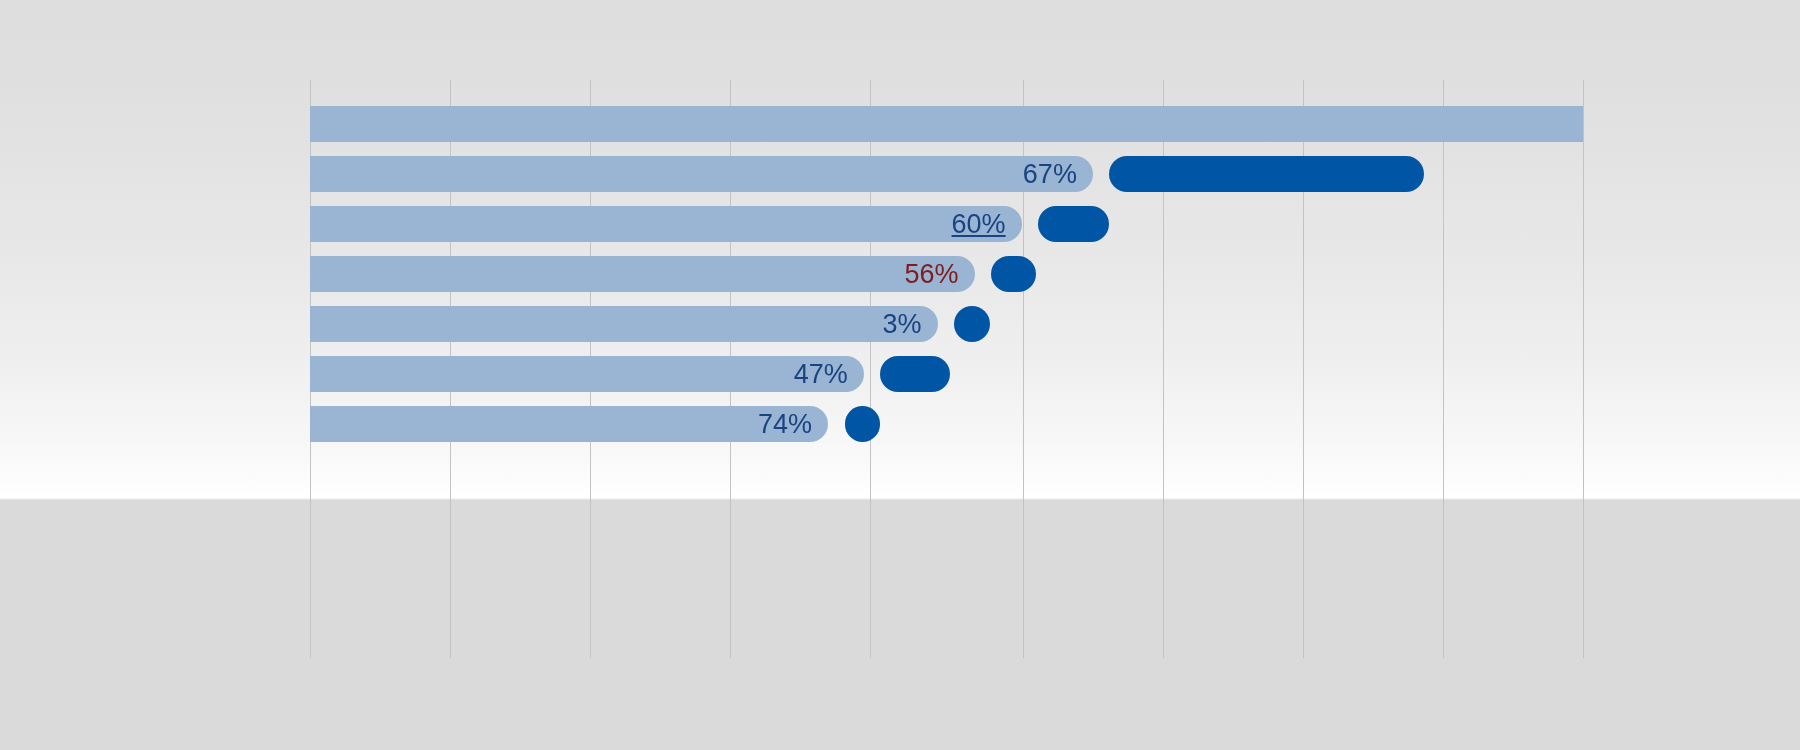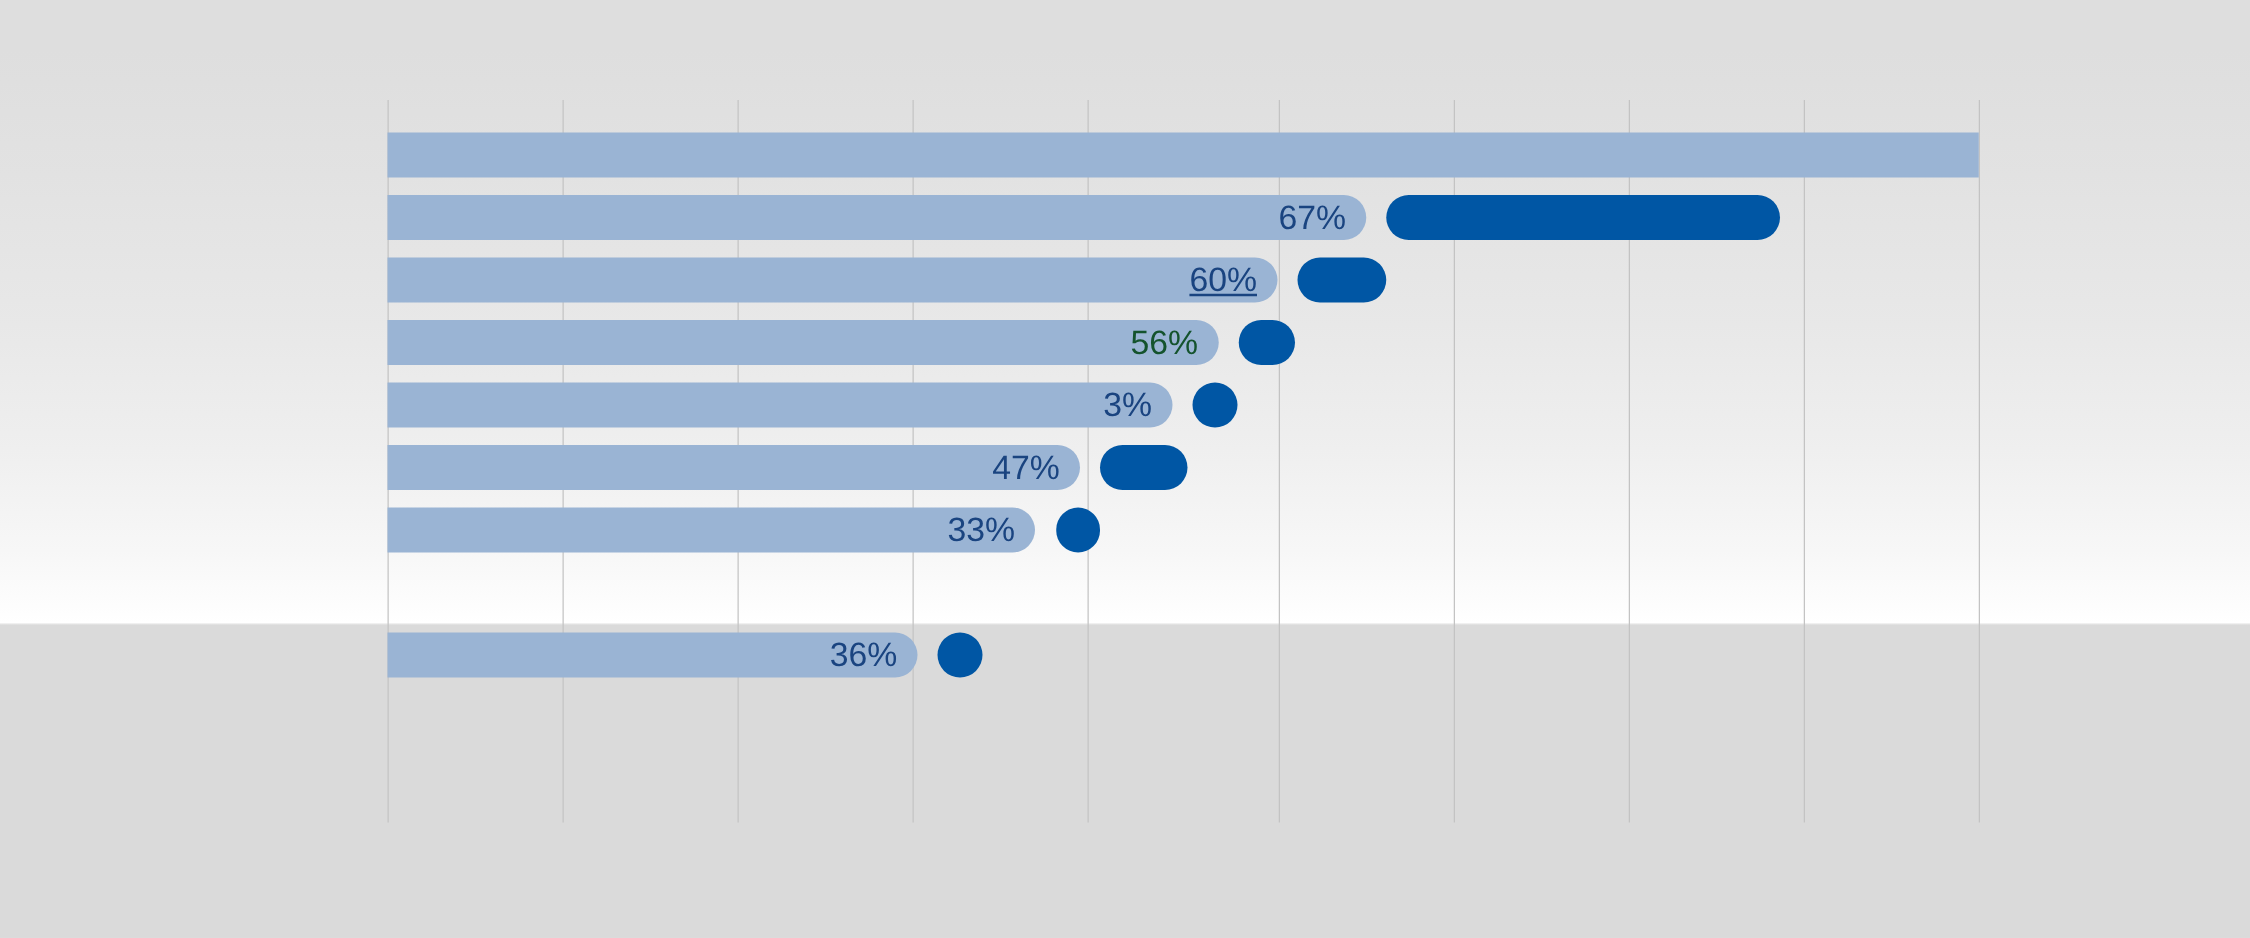--- a/index.html
+++ b/index.html
@@ -133,43 +133,37 @@
         <div class="dark-pill" style="left: 799.444px; width: 314.431px; background: rgb(0, 86, 164);"></div>
       </div>
       <div class="bar-row" style="top: 126px;">
         <div class="light-bar" style="width: 711.607px; background: rgb(154, 180, 212);">
           <span class="bar-value" style="color: rgb(26, 68, 128); text-decoration: underline;">60%</span>
         </div>
         <div class="dark-pill" style="left: 728.156px; width: 71.288px; background: rgb(0, 86, 164);"></div>
       </div>
       <div class="bar-row" style="top: 176px;">
         <div class="light-bar" style="width: 664.506px; background: rgb(154, 180, 212);">
-          <span class="bar-value" style="color: #14532d;">56%</span>
+          <span class="bar-value" style="color: #7f1d1d;">56%</span>
         </div>
         <div class="dark-pill" style="left: 681.055px; width: 44.555px; background: rgb(0, 86, 164);"></div>
       </div>
       <div class="bar-row" style="top: 226px;">
         <div class="light-bar" style="width: 627.589px; background: rgb(154, 180, 212);">
           <span class="bar-value" style="color: rgb(26, 68, 128);">3%</span>
         </div>
         <div class="dark-pill" style="left: 644.138px; width: 35.644px; background: rgb(0, 86, 164);"></div>
       </div>
       <div class="bar-row" style="top: 276px;">
         <div class="light-bar" style="width: 553.755px; background: rgb(154, 180, 212); justify-content: flex-end;">
           <span class="bar-value" style="color: rgb(26, 68, 128);">47%</span>
         </div>
         <div class="dark-pill" style="left: 570.304px; width: 70.015px; background: rgb(0, 86, 164);"></div>
       </div>
       <div class="bar-row" style="top: 326px;">
         <div class="light-bar" style="width: 518.111px; background: rgb(154, 180, 212);">
-          <span class="bar-value" style="color: rgb(26, 68, 128);">33%</span>
+          <span class="bar-value" style="color: rgb(26, 68, 128);">74%</span>
         </div>
         <div class="dark-pill" style="left: 534.66px; width: 35.644px; background: rgb(0, 86, 164);"></div>
-      </div>
-      <div class="bar-row" style="top: 426px;">
-        <div class="light-bar" style="width: 423.909px; background: rgb(154, 180, 212);">
-          <span class="bar-value" style="color: rgb(26, 68, 128);">36%</span>
-        </div>
-        <div class="dark-pill" style="left: 440.458px; width: 35.644px; background: rgb(0, 86, 164);"></div>
       </div>
     </div>
 
 </div>
 
 </body></html>

